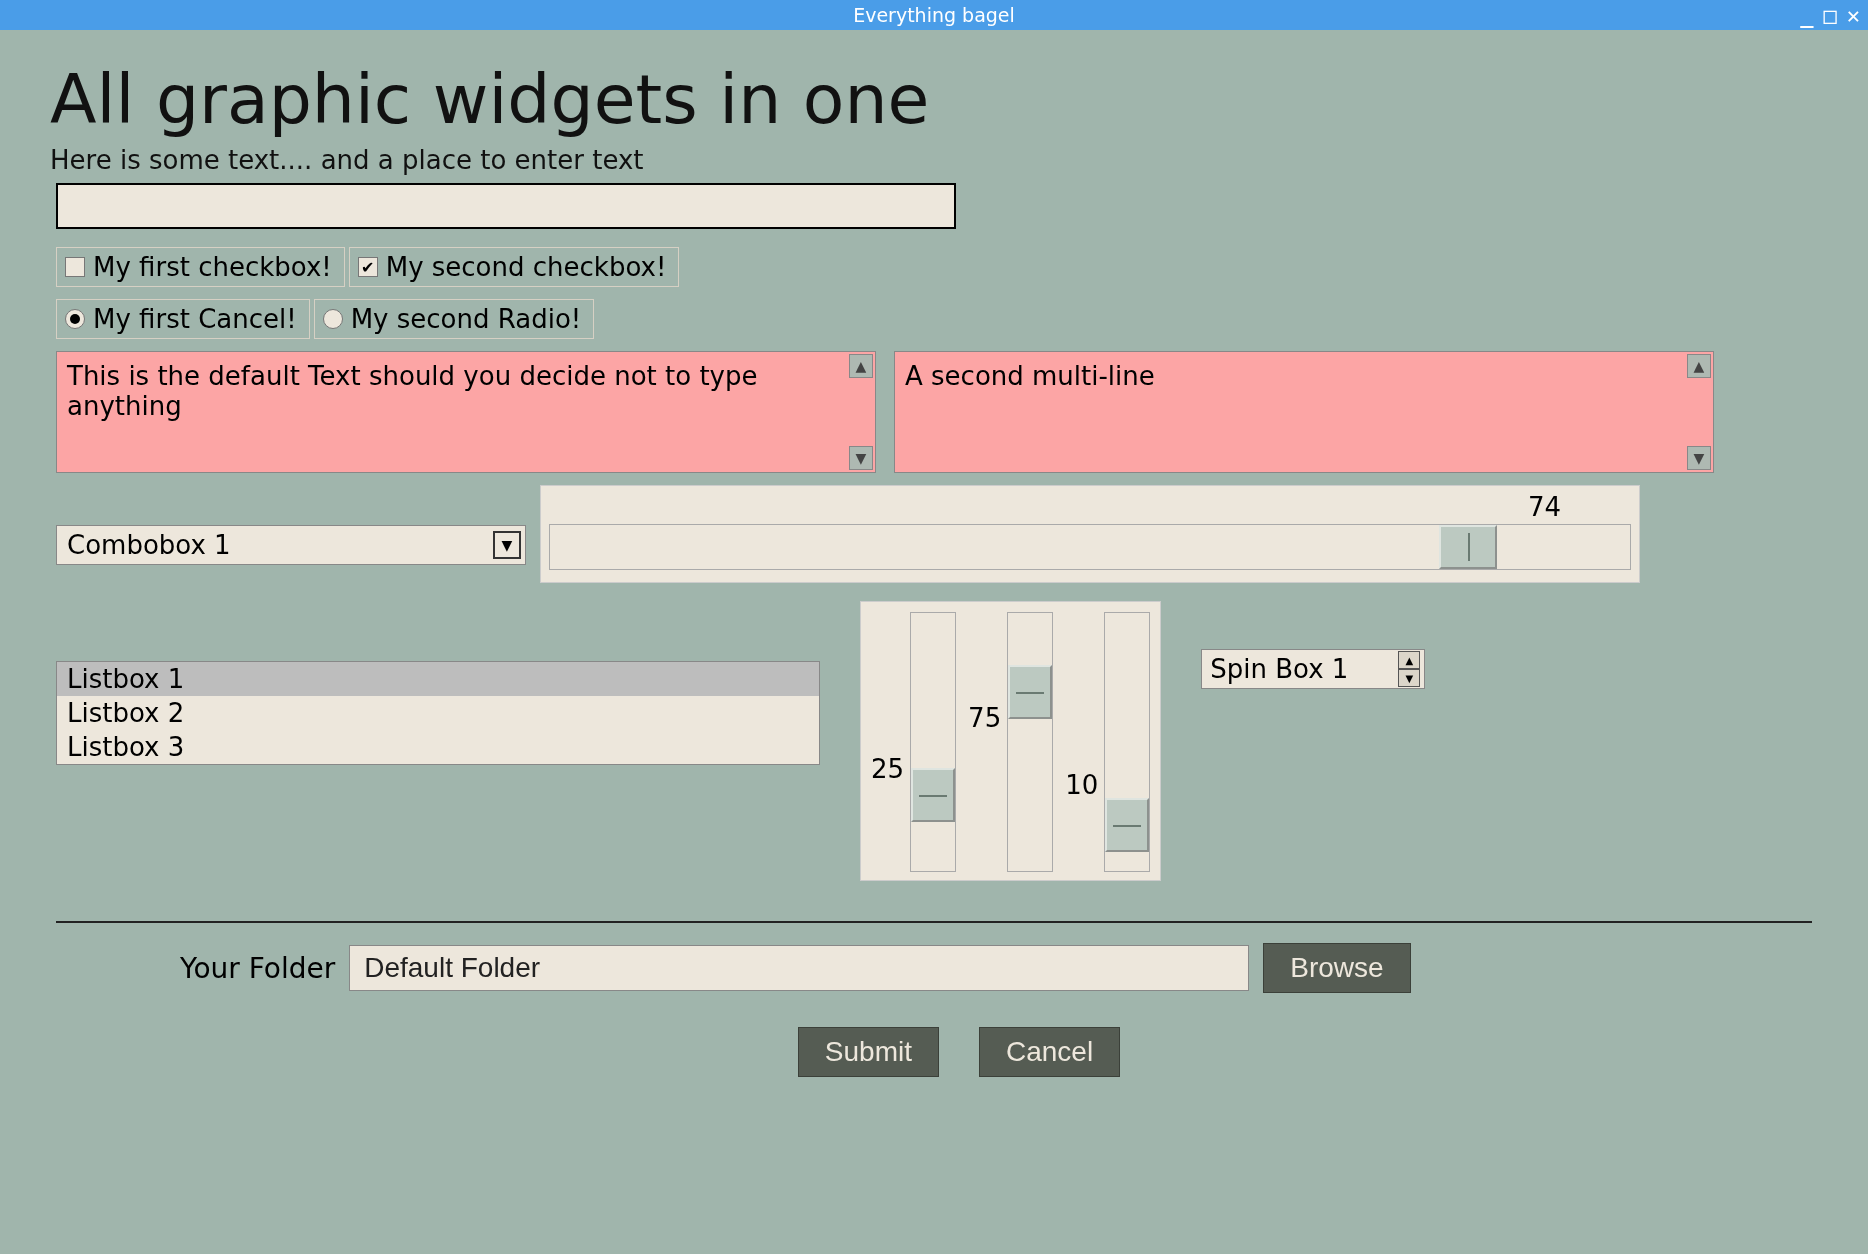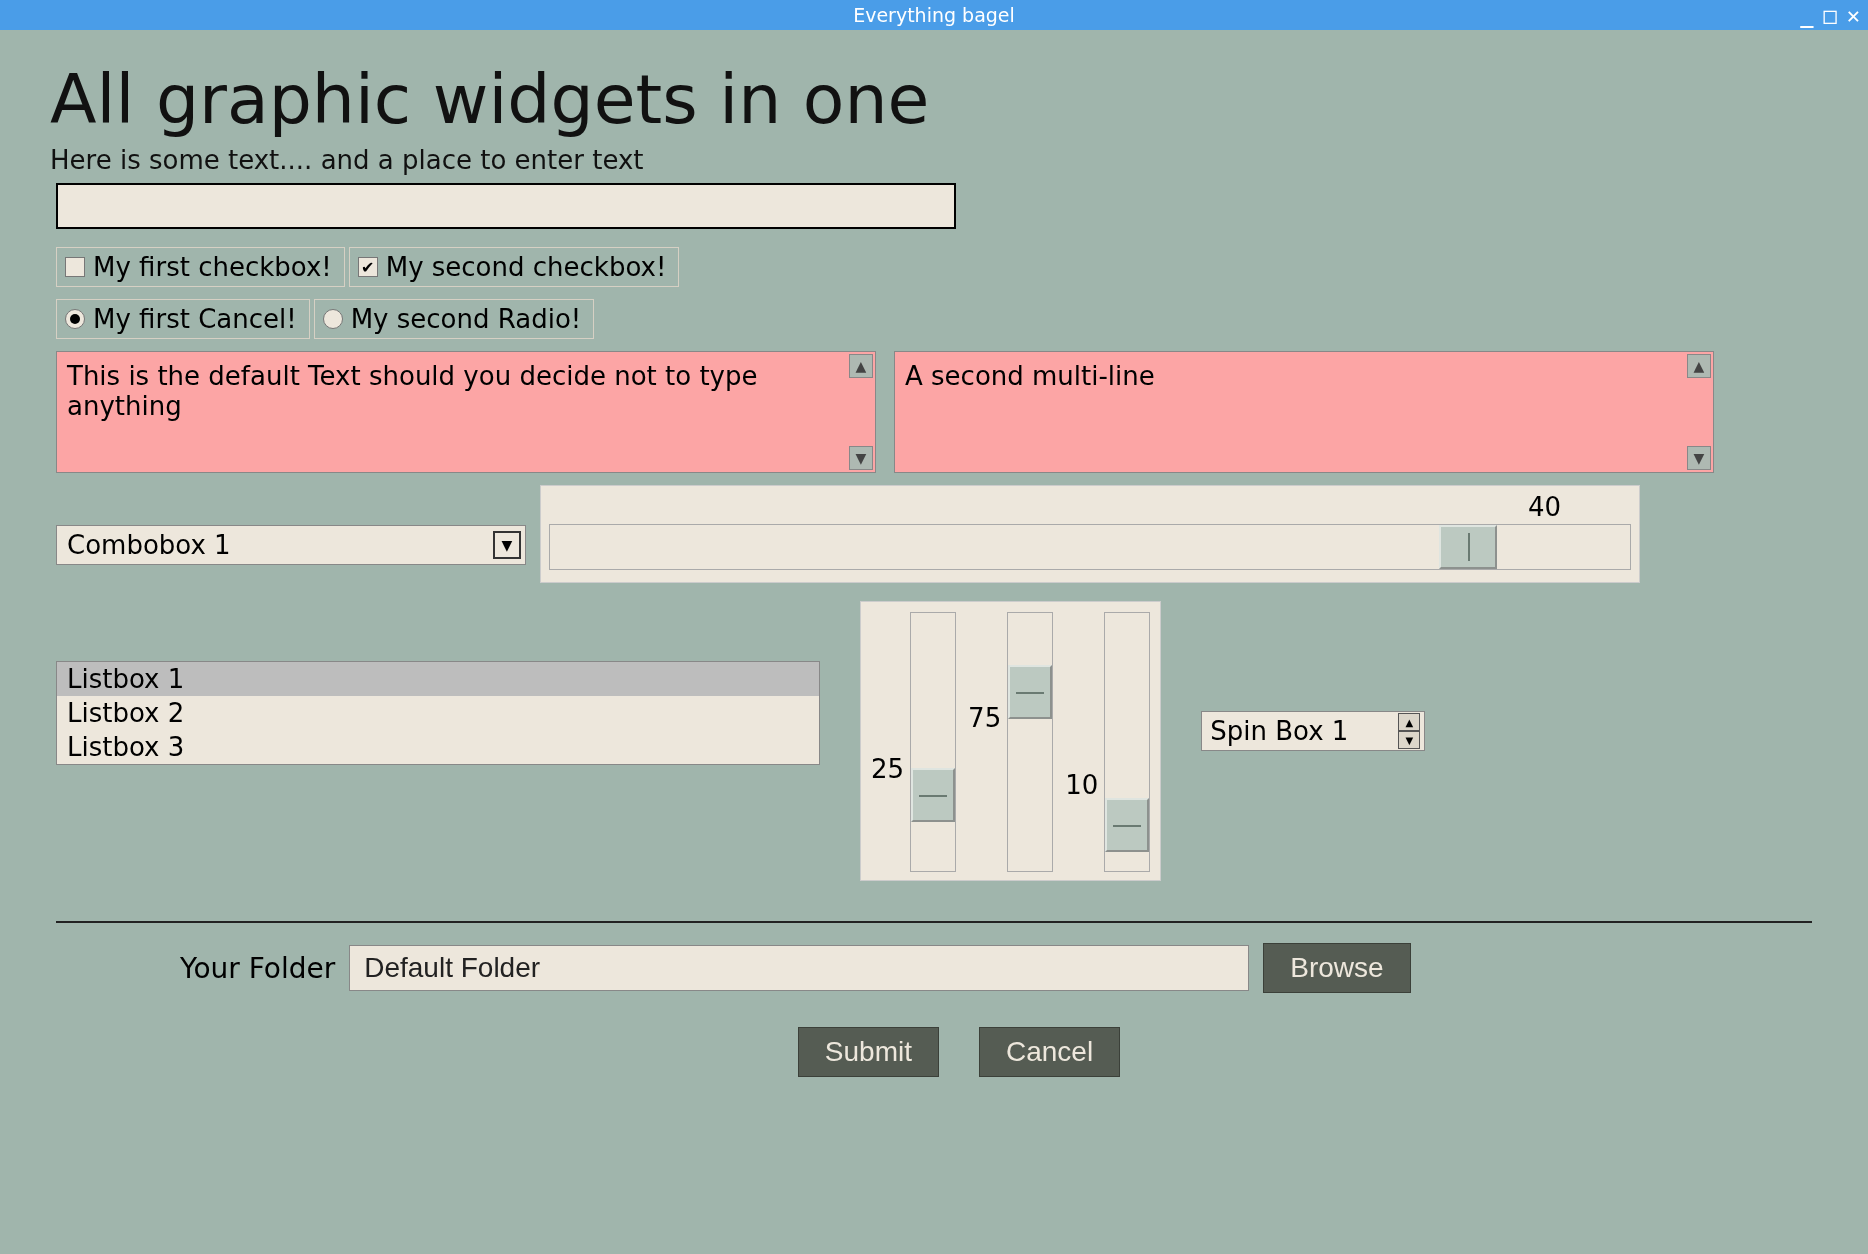--- a/index.html
+++ b/index.html
@@ -189,21 +189,21 @@
     content:""; position:absolute; top:50%; left:6px; right:6px; height:2px; background:#6a7a72;
   }
   .vslider .lbl { font-size:26px; align-self:center;}
   .spin {
     background:#ede7dc;
     border:1px solid #888;
     height:40px;
     display:flex; align-items:center;
     padding:0 4px 0 8px;
     font-size:26px;
-    margin-top: 110px;
+    margin-top: 48px;
     width: 224px;
     justify-content: space-between;
   }
   .spin .spinbtns { display:flex; flex-direction:column; }
   .spin .sp { width:22px; height:18px; border:1px solid #555; background:#dcd6ca;
     display:flex;align-items:center;justify-content:center;font-size:10px;}
   hr.sep { border:none; border-top:2px solid #222; margin: 40px 6px 20px 6px;}
   .folder-row { display:flex; align-items:center; gap:14px; margin-left: 130px;}
   .folder-label { font-size:28px; }
   .folder-input {
@@ -284,21 +284,21 @@
       </div>
     </div>
   </div>
 
   <div class="midrow">
     <div class="combo">
       <span>Combobox 1</span>
       <span class="drop">▼</span>
     </div>
     <div class="hslider-wrap">
-      <div class="hslider-label">40</div>
+      <div class="hslider-label">74</div>
       <div class="hslider-track">
         <div class="hslider-knob" id="hknob" style="left: calc(85% - 29px);"></div>
       </div>
     </div>
   </div>
 
   <div class="lowrow">
     <div class="listbox" id="listbox">
         <div class="item sel">Listbox 1</div>
         <div class="item">Listbox 2</div>

